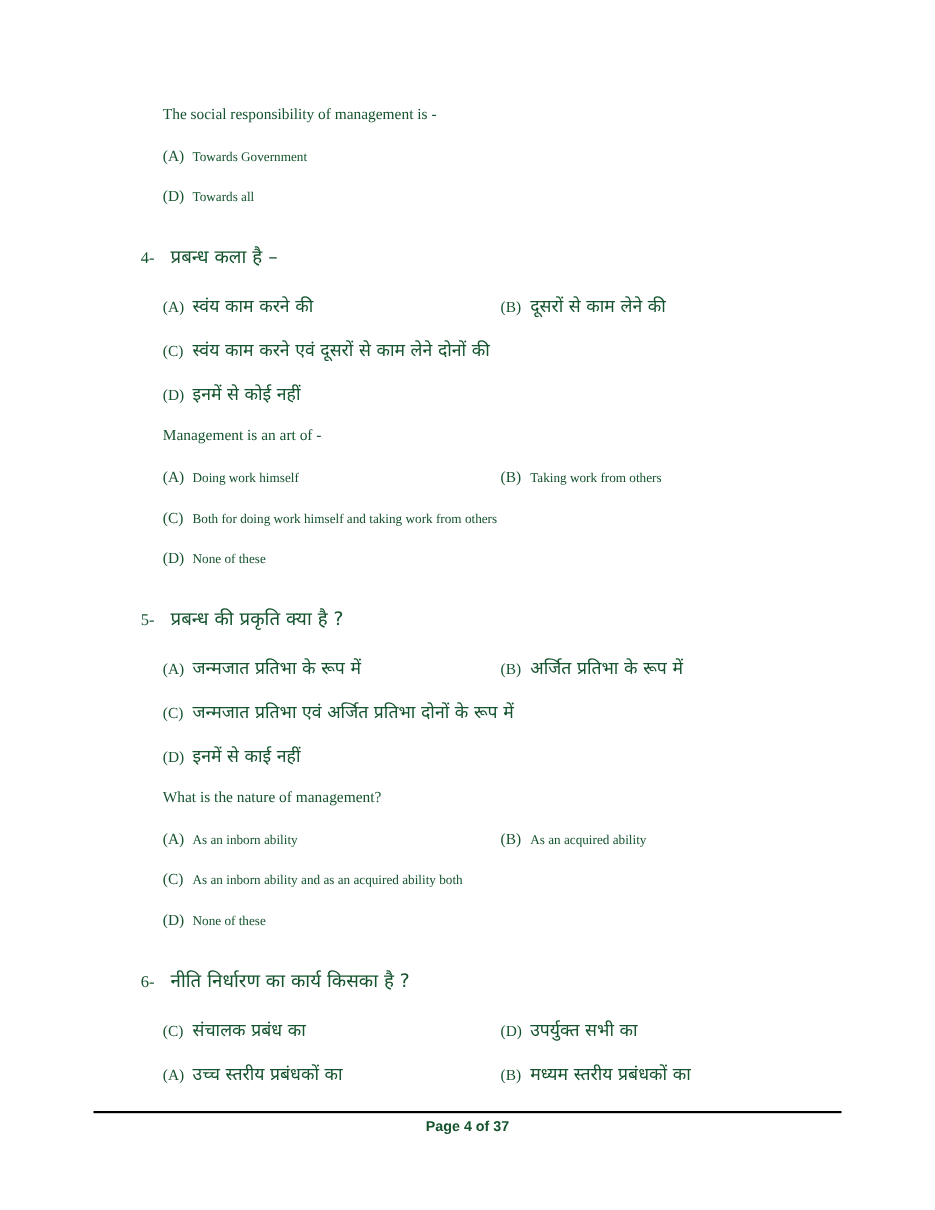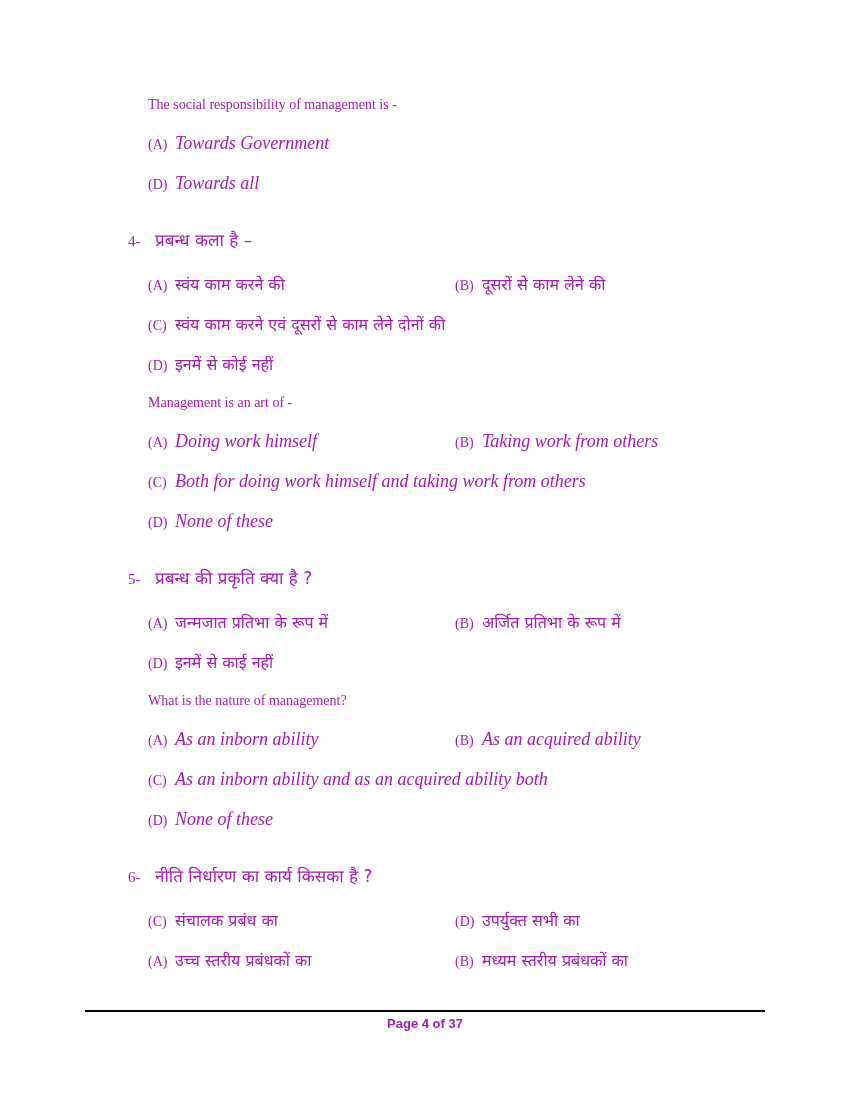--- a/index.html
+++ b/index.html
@@ -1,21 +1,21 @@
 <!DOCTYPE html>
 <html><head>
 <meta charset="utf-8">
 <style>
   html, body { margin: 0; padding: 0; background: #ffffff; }
   .page {
     position: relative;
     width: 850px;
     height: 1100px;
     background: #ffffff;
-    color: #a21caf;
+    color: #14532d;
     overflow: hidden;
     font-family: "Liberation Serif", serif;
   }
   .content {
     position: absolute;
     top: 96px;
     left: 148px;
     right: 85px;
   }
   .q-en {
@@ -33,22 +33,21 @@
   .opt-left { width: 307px; flex: none; }
   .opt-rest { flex: 1; }
   .lbl {
     display: inline-block;
     width: 27px;
     font-family: "Liberation Serif", serif;
     font-size: 14px;
   }
   .txt-en {
     font-family: "Liberation Serif", serif;
-    font-size: 18px;
-    font-style: italic;
+    font-size: 12px;
   }
   .txt-hi {
     font-family: "DejaVu Sans", sans-serif;
     font-size: 16px;
     line-height: 21px;
   }
   .q-heading {
     margin: 36px 0 22px -20px;
     line-height: 21px;
   }
@@ -142,20 +141,25 @@
       <div class="opt-row row-hi">
         <div class="opt-left">
           <span class="lbl">(A)</span><span class="txt-hi">जन्मजात प्रतिभा के रूप में</span>
         </div>
         <div class="opt-rest">
           <span class="lbl">(B)</span><span class="txt-hi">अर्जित प्रतिभा के रूप में</span>
         </div>
       </div>
       <div class="opt-row row-hi">
         <div class="opt-rest">
+          <span class="lbl">(C)</span><span class="txt-hi">जन्मजात प्रतिभा एवं अर्जित प्रतिभा दोनों के रूप में</span>
+        </div>
+      </div>
+      <div class="opt-row row-hi">
+        <div class="opt-rest">
           <span class="lbl">(D)</span><span class="txt-hi">इनमें से काई नहीं</span>
         </div>
       </div>
       <p class="q-en">What is the nature of management?</p>
       <div class="opt-row row-en">
         <div class="opt-left">
           <span class="lbl">(A)</span><span class="txt-en">As an inborn ability</span>
         </div>
         <div class="opt-rest">
           <span class="lbl">(B)</span><span class="txt-en">As an acquired ability</span>

